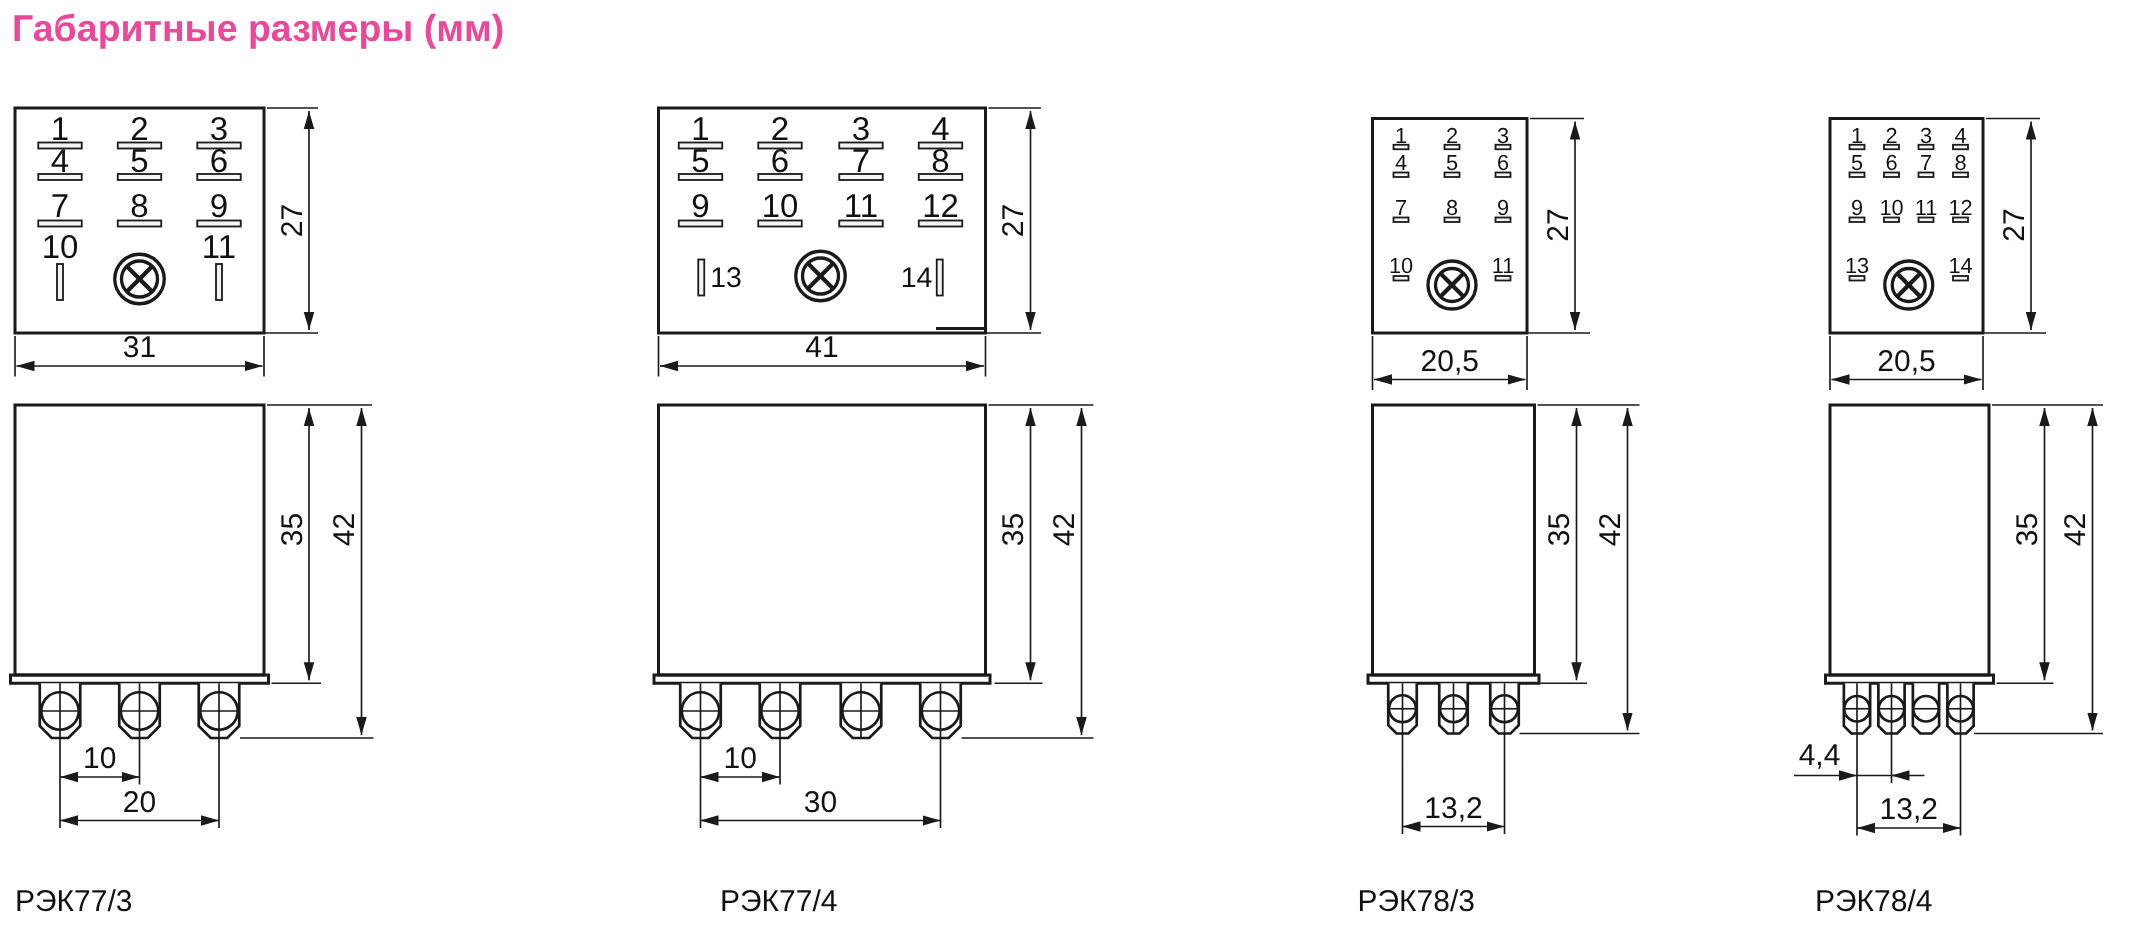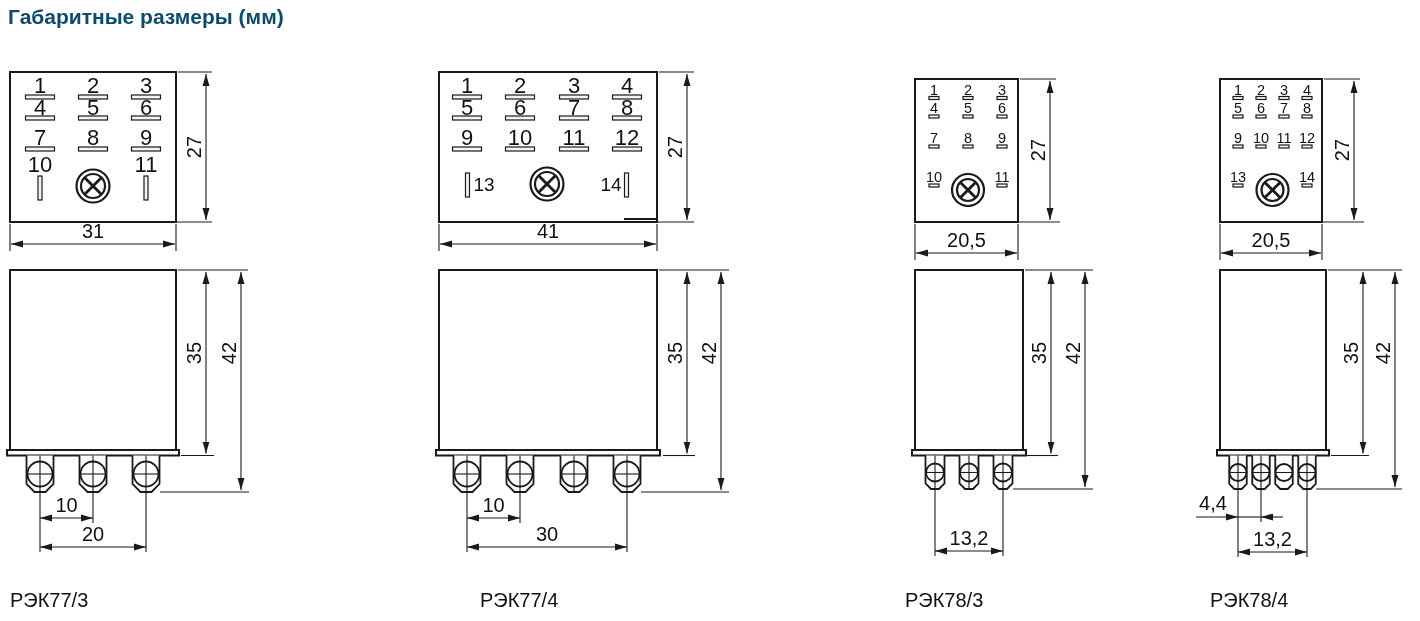--- a/index.html
+++ b/index.html
@@ -1,18 +1,18 @@
 <!DOCTYPE html>
 <html><head>
 <meta charset="utf-8">
 <style>
   html,body{margin:0;padding:0;background:#ffffff;}
   .page{position:relative;width:1420px;height:621px;background:#fff;overflow:hidden;
         font-family:"Liberation Sans","DejaVu Sans",sans-serif;}
-  .title{position:absolute;left:8px;top:5px;font-size:21px;font-weight:bold;color:#0c4a6e;}
+  .title{position:absolute;left:8px;top:5px;font-size:25px;font-weight:bold;color:#ec4899;}
   svg text{font-family:"Liberation Sans","DejaVu Sans",sans-serif;fill:#111;}
   .ln{stroke:#1a1a1a;stroke-width:2;fill:none;}
   .pin{stroke:#1a1a1a;stroke-width:1.8;fill:#fff;}
   .tn{stroke:#1a1a1a;stroke-width:1.1;fill:none;}
   .bar{fill:#f4f4f4;stroke:#1a1a1a;stroke-width:1.2;}
   .lamp{stroke:#1a1a1a;stroke-width:2.2;fill:none;}
   .lampx{stroke:#1a1a1a;stroke-width:2.8;fill:none;}
   .n22{font-size:22px;}
   .n19{font-size:19px;}
   .n14{font-size:14.5px;}

